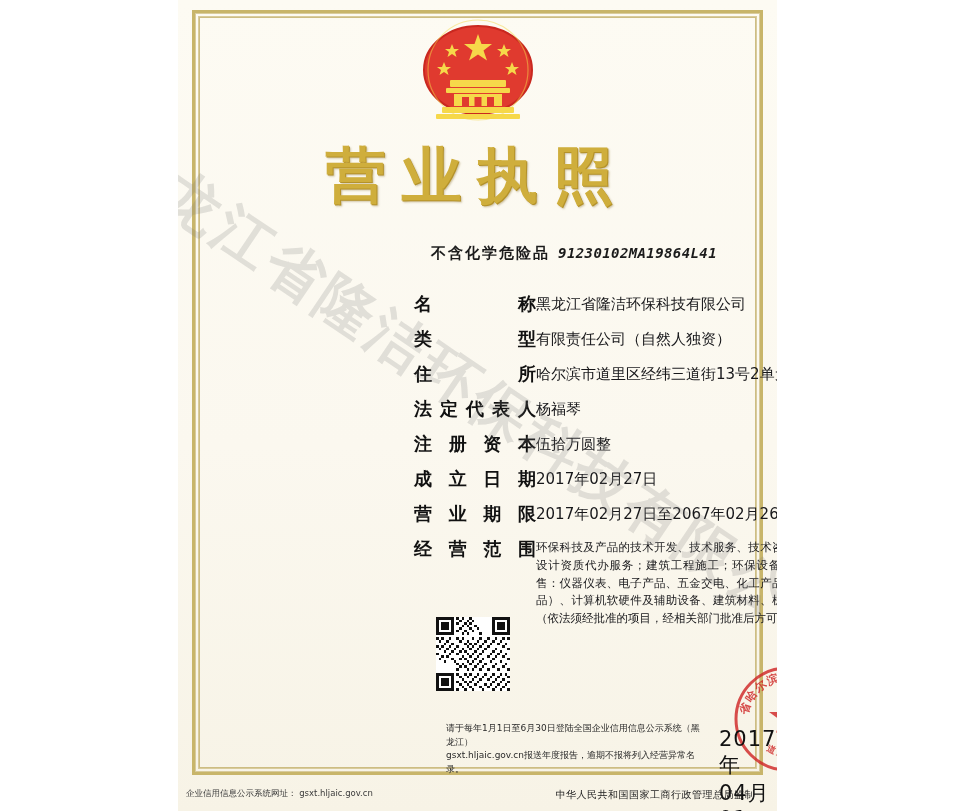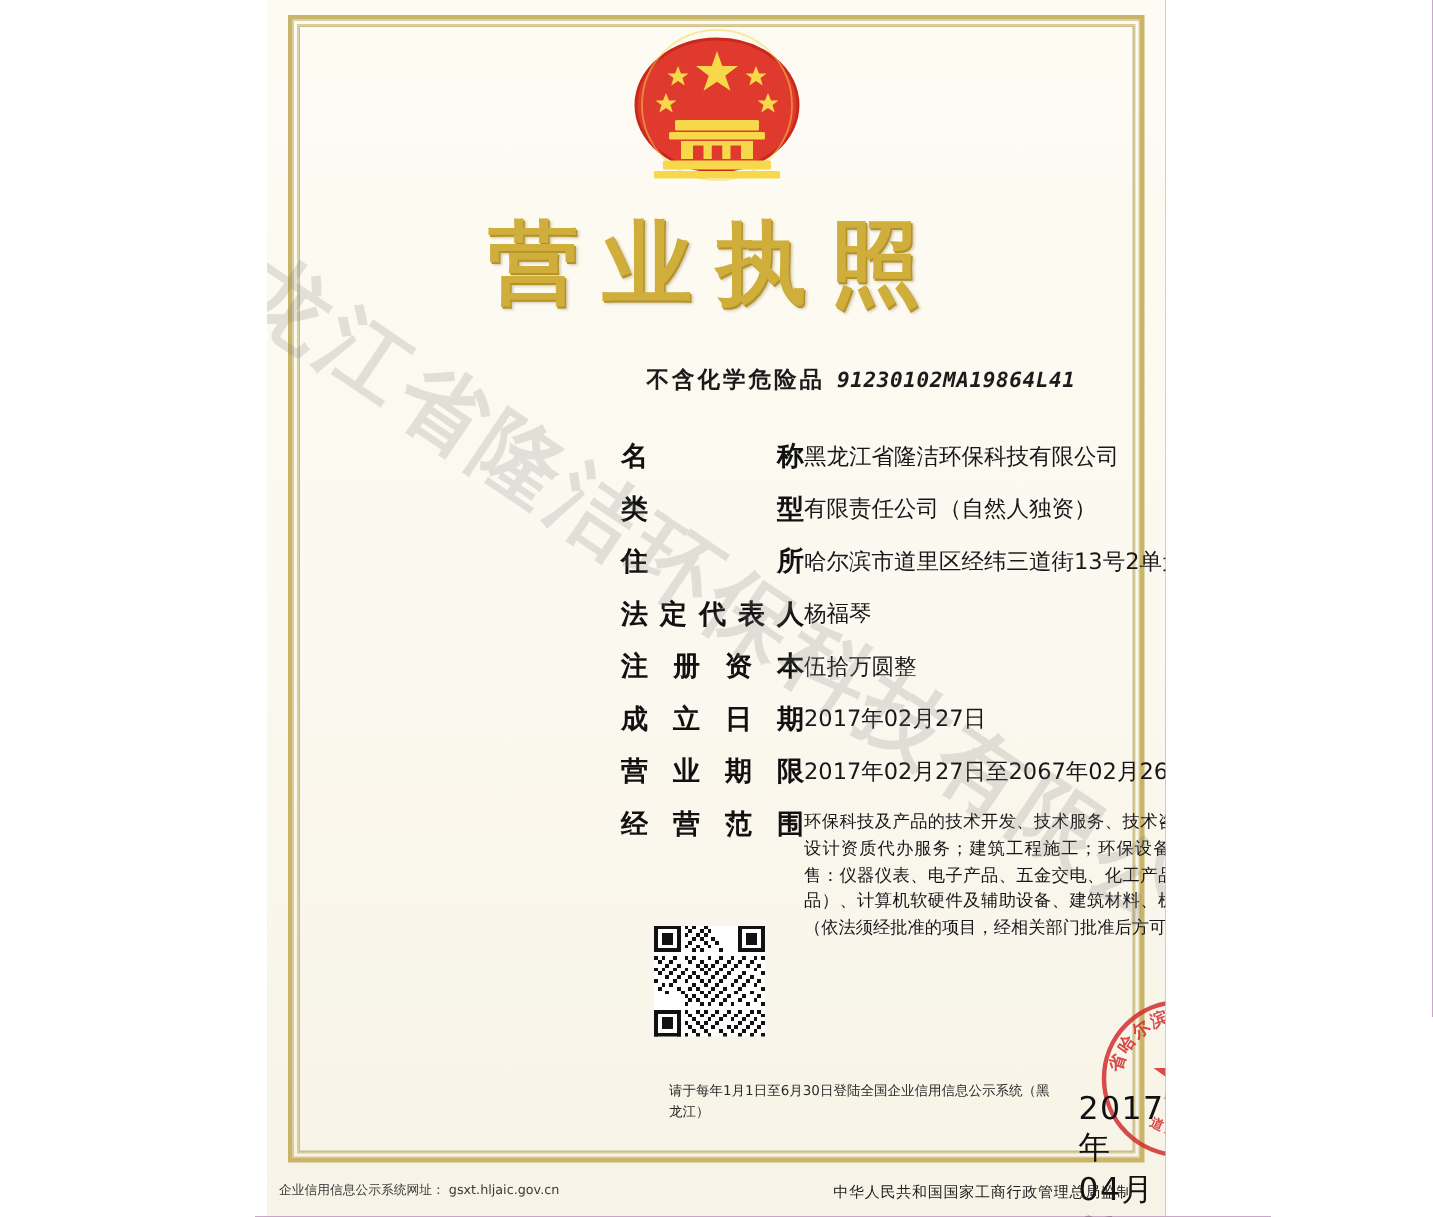--- a/index.html
+++ b/index.html
@@ -596,20 +596,21 @@
         <text font-family="DejaVu Sans, sans-serif" font-size="9" fill="#d02828" font-weight="bold" letter-spacing="2">
           <textPath href="#sealArcBottom" startOffset="50%" text-anchor="middle">道里分局</textPath>
         </text>
       </svg>
     </div>
 
     <div class="issue-date">2017年 04月 01 日</div>
 
     <div class="notice">
       <div>请于每年1月1日至6月30日登陆全国企业信用信息公示系统（黑龙江）</div>
+      <div>gsxt.hljaic.gov.cn报送年度报告，逾期不报将列入经营异常名录。</div>
     </div>
 
     <div class="footer-left">企业信用信息公示系统网址：  gsxt.hljaic.gov.cn</div>
     <div class="footer-right">中华人民共和国国家工商行政管理总局监制</div>
 
     <div class="watermark">黑龙江省隆洁环保科技有限公司</div>
 
   </div>
 
   <div class="gutter left"></div>

